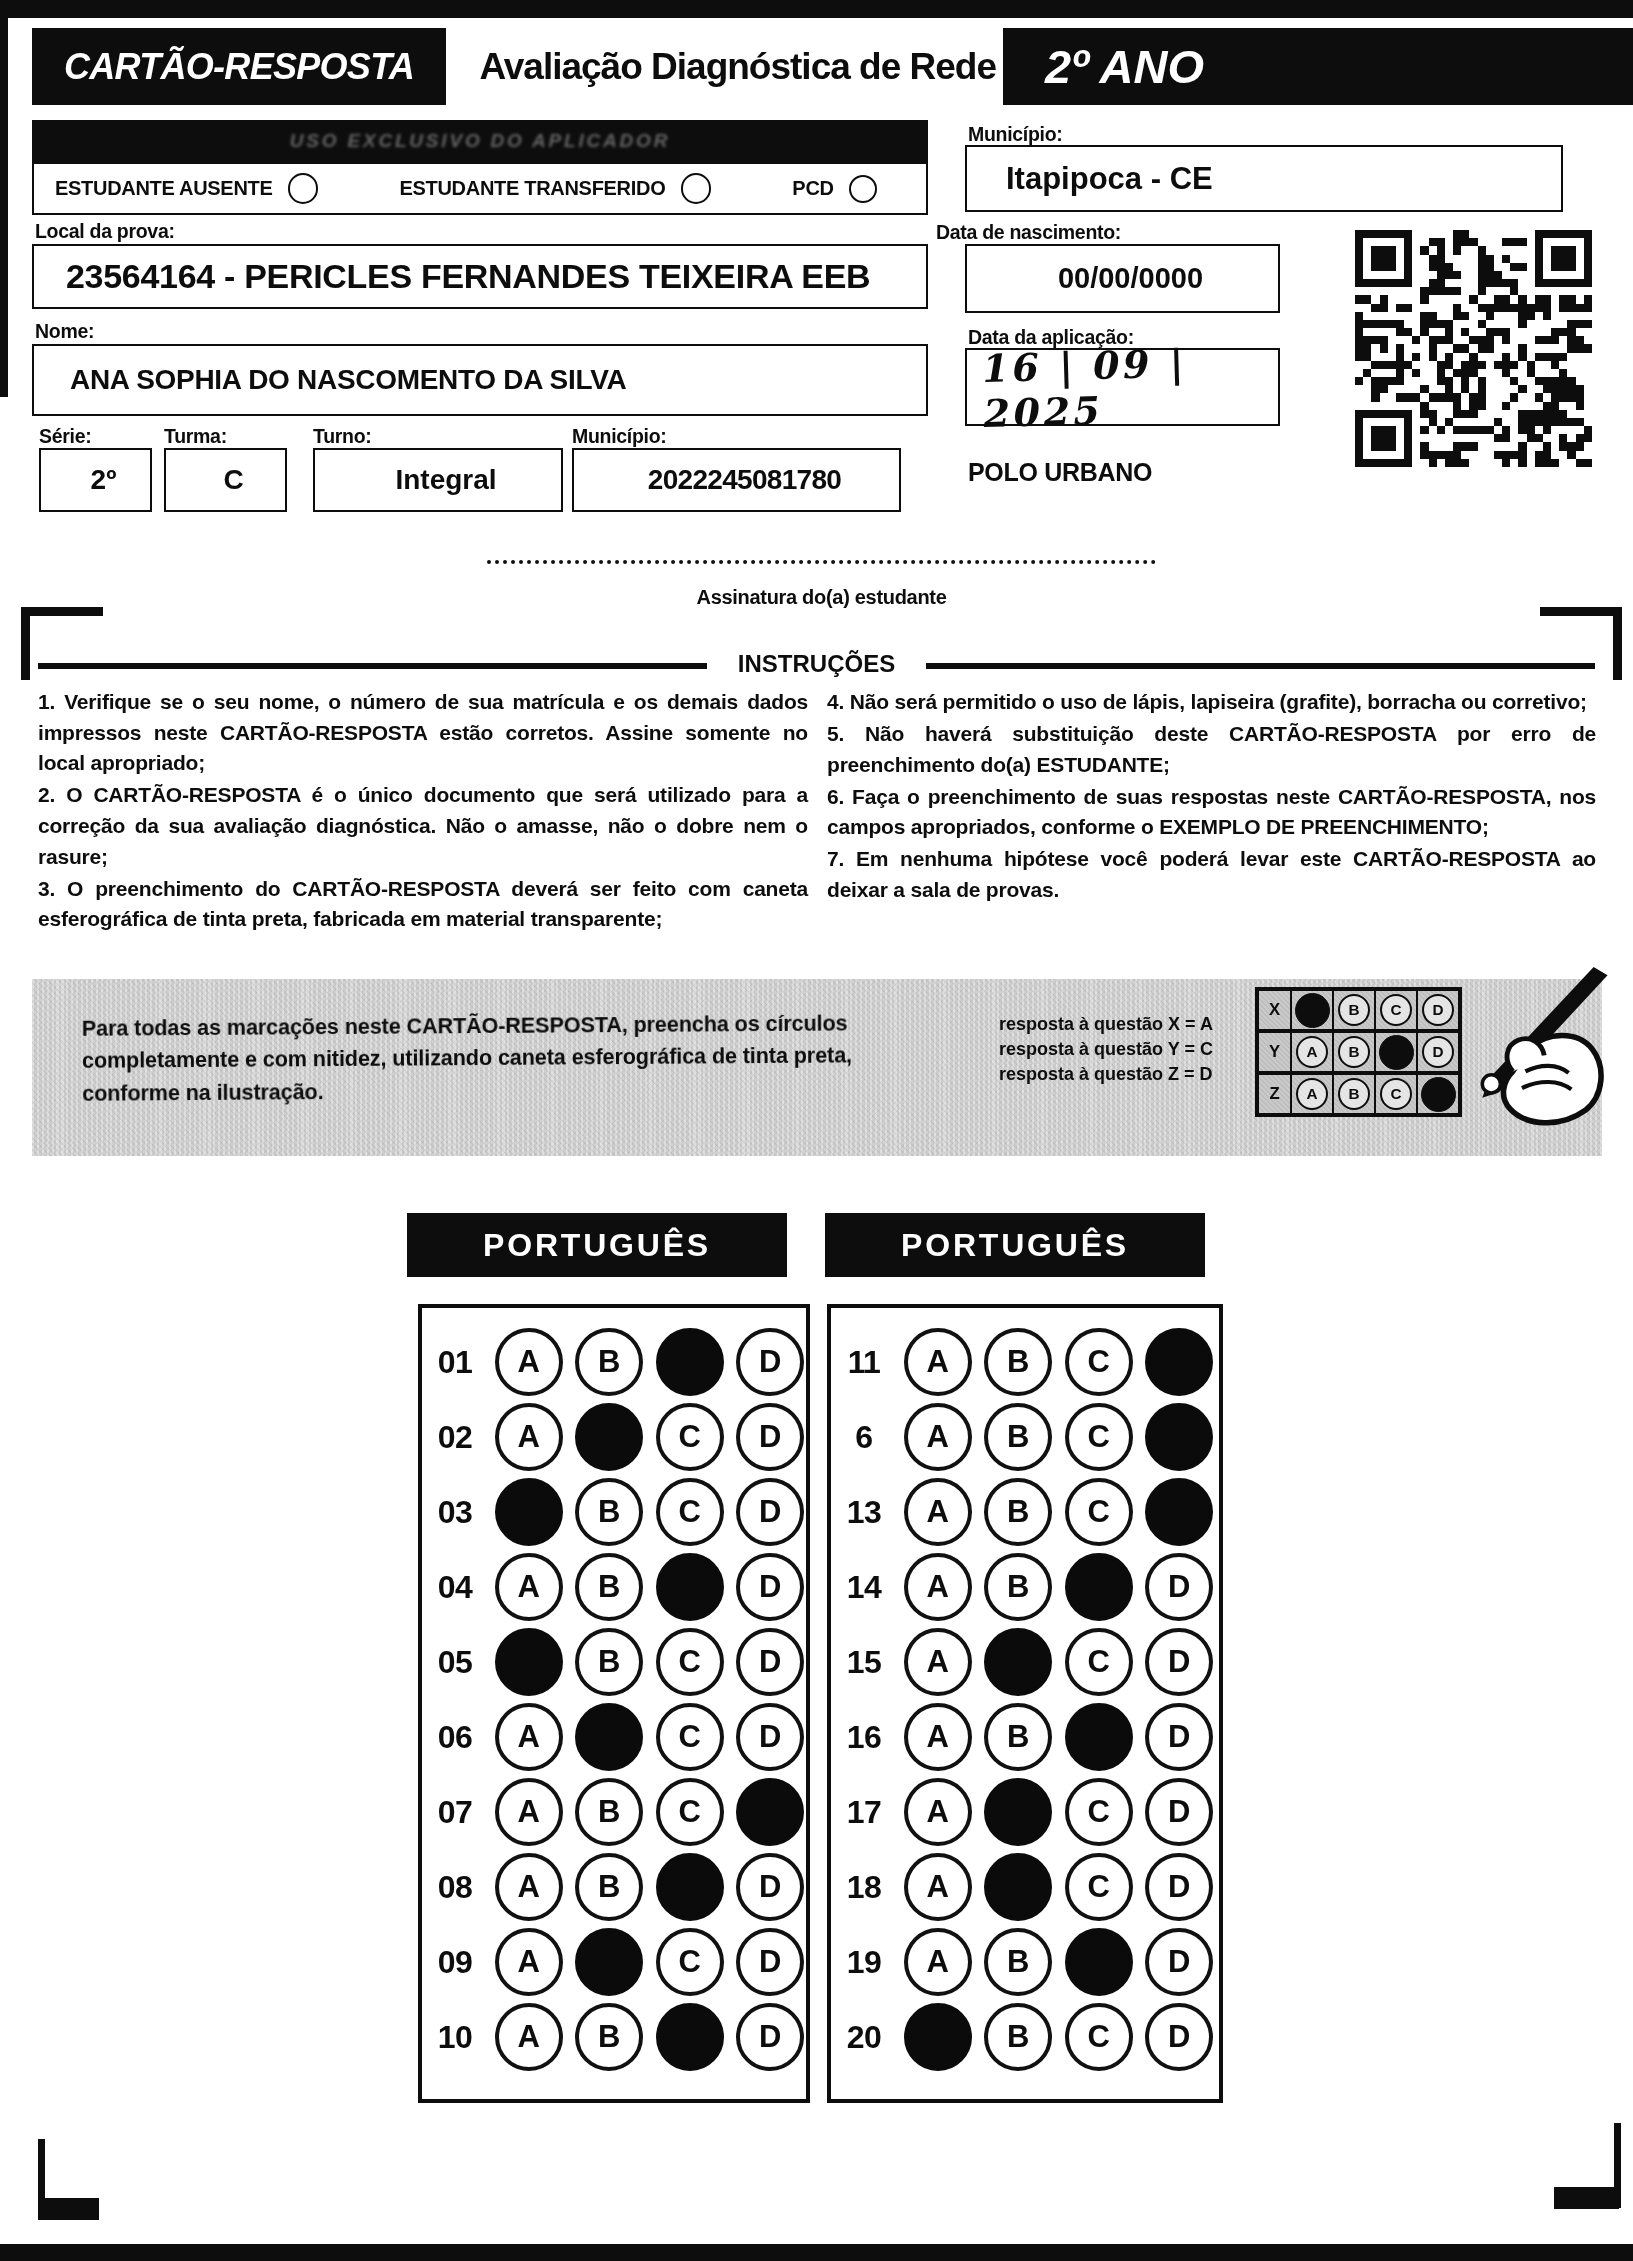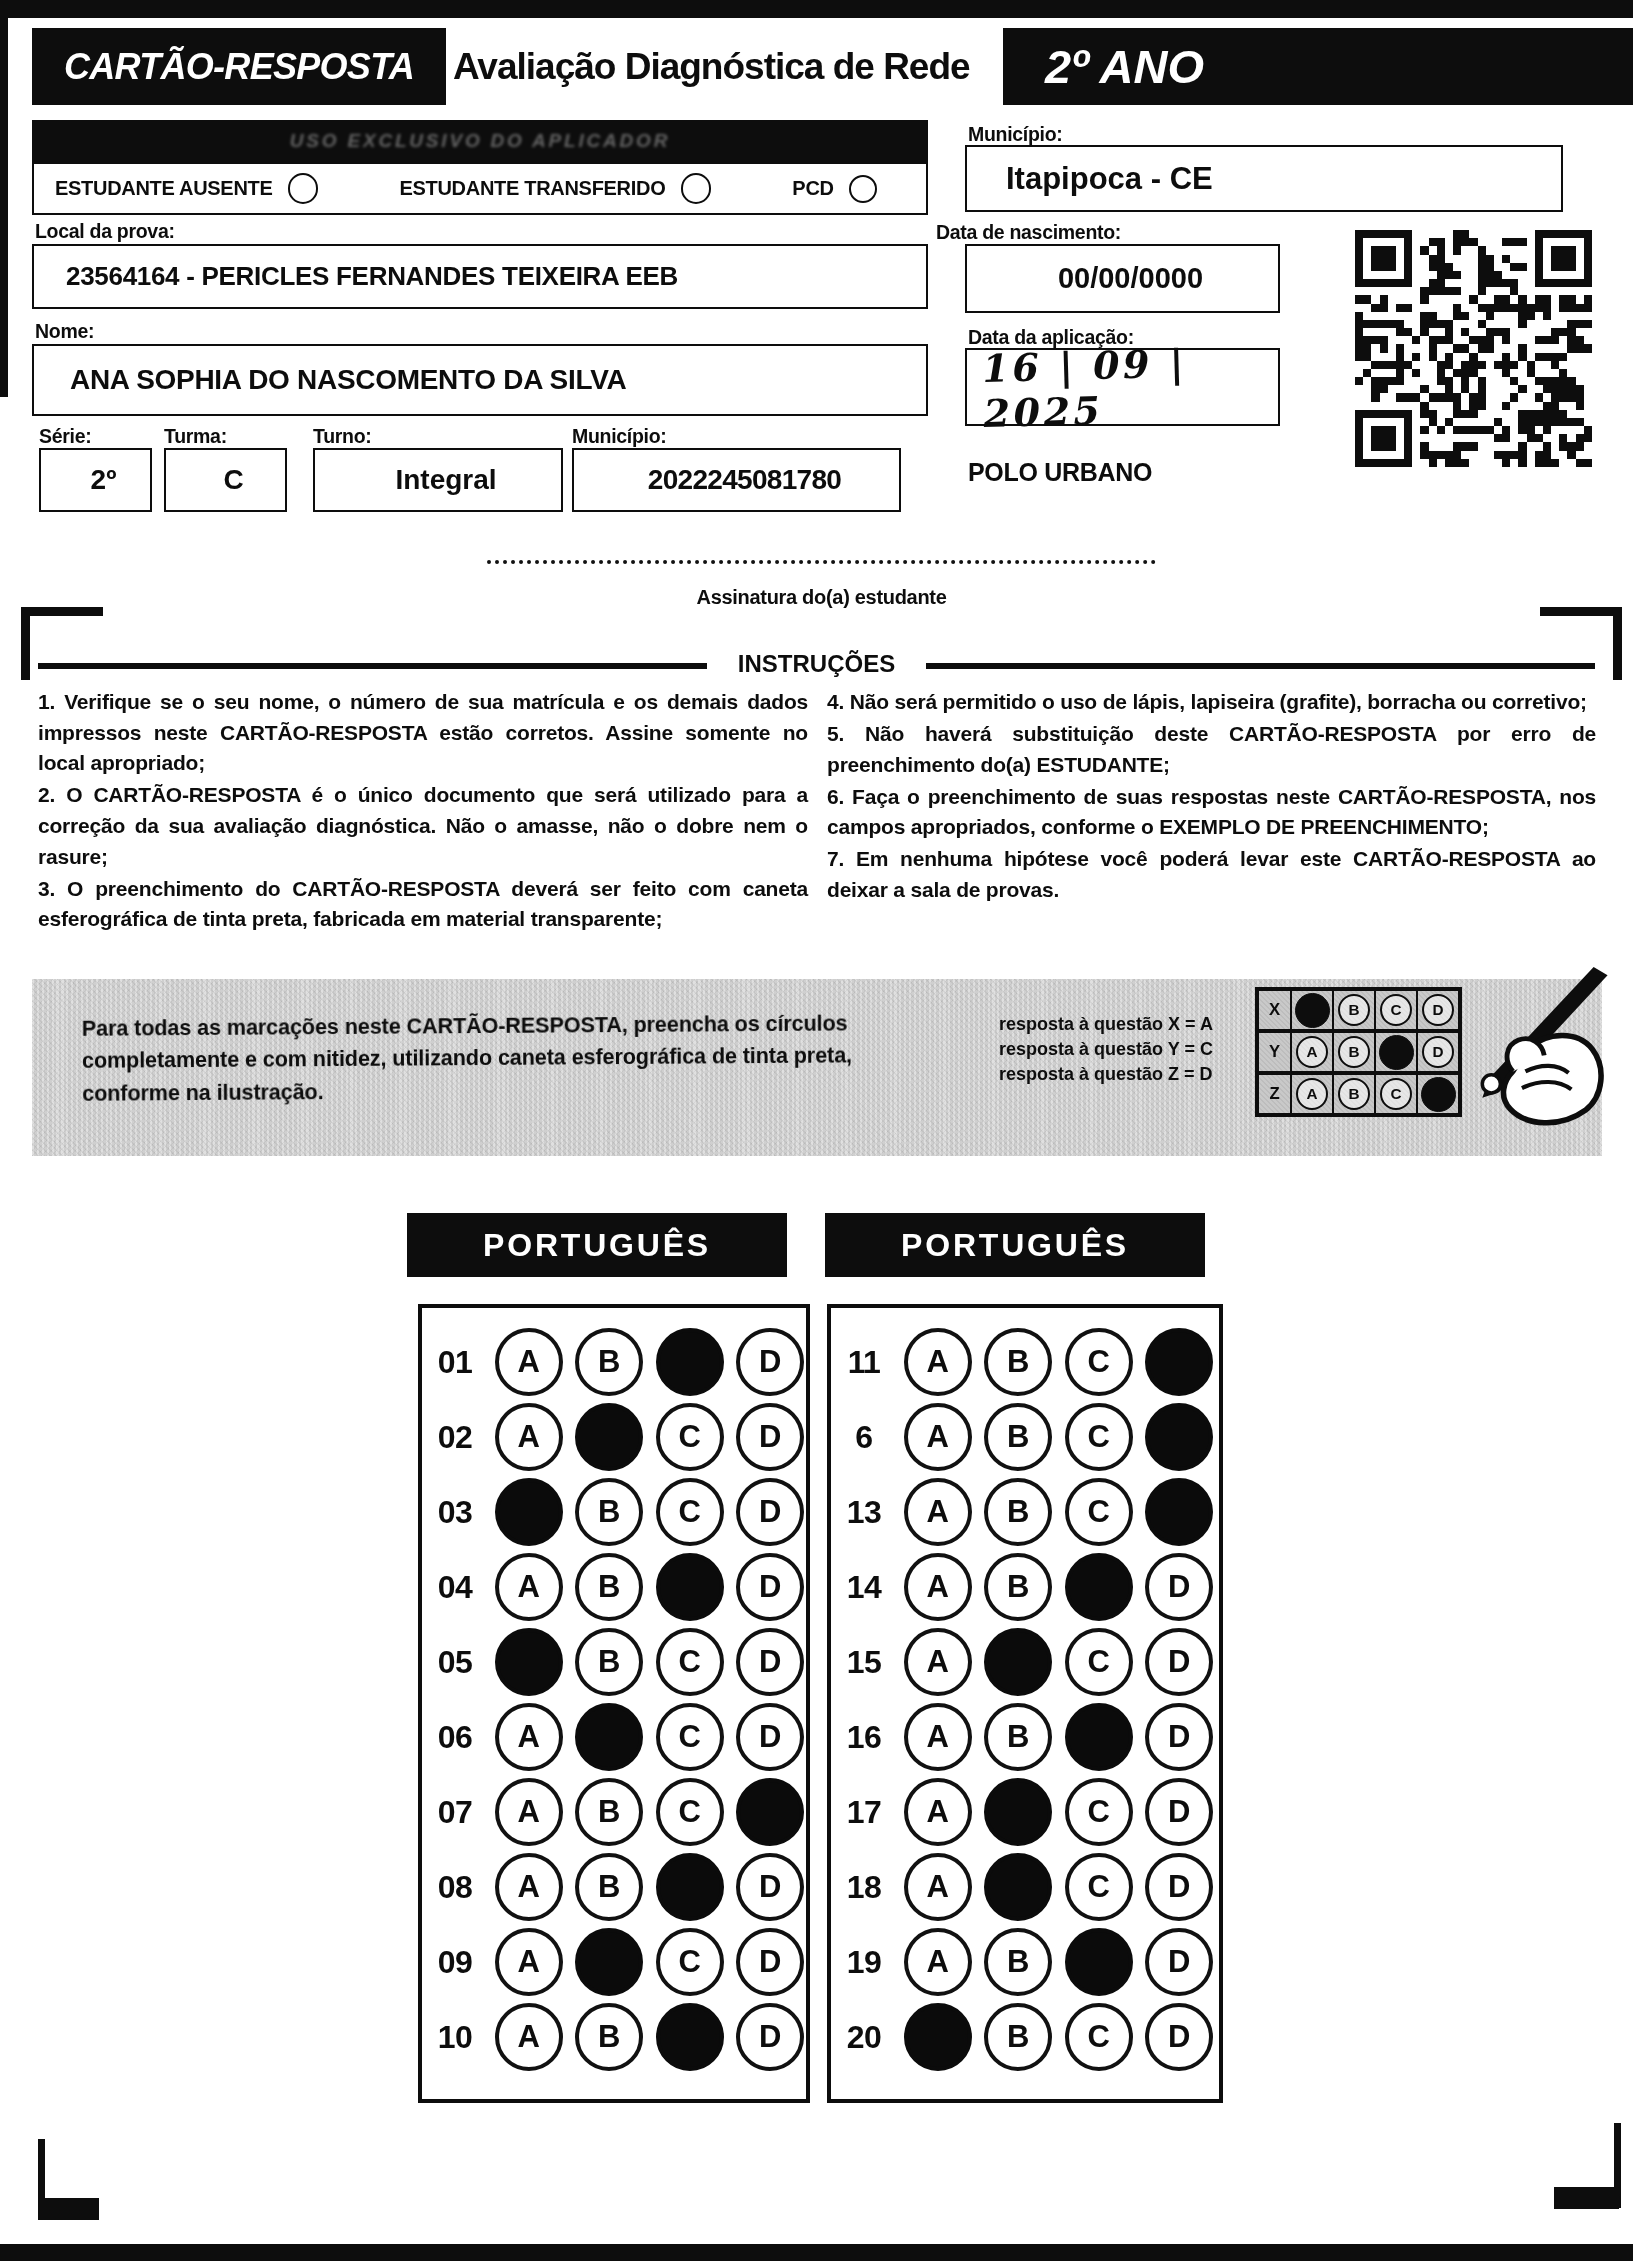--- a/index.html
+++ b/index.html
@@ -1,20 +1,20 @@
 <!DOCTYPE html>
 <html style="font-size:11px"><head>
 <meta charset="utf-8">
 <style>
   html,body{margin:0;padding:0;background:#e8e8e8;}
   .page{position:relative;width:1634px;height:2261px;background:#ffffff;overflow:hidden;
         font-family:"Liberation Sans", sans-serif;color:#0d0d0d;}
   .abs{position:absolute;}
   .blackbox{background:#0d0d0d;color:#ffffff;display:flex;align-items:center;font-style:italic;}
-  .whitebox{background:#ffffff;color:#0d0d0d;display:flex;align-items:center;justify-content:flex-start;}
+  .whitebox{background:#ffffff;color:#0d0d0d;display:flex;align-items:center;justify-content:flex-end;}
   .fieldbox{border:2.8px solid #0d0d0d;background:#fff;display:flex;align-items:center;padding-left:16px;}
   .lbl{font-weight:bold;font-size:19.5px;letter-spacing:-0.3px;}
   .val{font-weight:bold;}
   .circle{display:inline-block;width:26.5px;height:26.5px;border:2.1px solid #0d0d0d;border-radius:50%;background:#fff;}
   .chkgroup{display:flex;align-items:center;gap:15.3px;}
   .chklbl{font-weight:600;font-size:20px;letter-spacing:-0.3px;}
   .dotline{border-top:4.9px dotted #111;}
   .hline{background:#0d0d0d;height:6.3px;}
   .instr p{margin:0 0 1.4px 0;text-align:justify;font-size:21px;font-weight:bold;line-height:1.46;letter-spacing:-0.2px;}
   .band{background:
@@ -82,21 +82,21 @@
       <span class="circle"></span>
     </div>
     <div class="chkgroup">
       <span class="chklbl">PCD</span>
       <span class="circle" style="width:24px;height:24px;"></span>
     </div>
   </div>
 
   <div class="abs lbl" style="left:35px;top:220px;">Local da prova:</div>
   <div class="abs fieldbox" style="left:32px;top:244px;width:896px;height:65px;padding-left:32px;box-sizing:border-box;">
-    <span class="val" style="font-size:26px;letter-spacing:-0.3px;">23564164 - PERICLES FERNANDES TEIXEIRA EEB</span>
+    <span class="val" style="font-size:34px;letter-spacing:-0.3px;">23564164 - PERICLES FERNANDES TEIXEIRA EEB</span>
   </div>
 
   <div class="abs lbl" style="left:35px;top:320px;">Nome:</div>
   <div class="abs fieldbox" style="left:32px;top:344px;width:896px;height:72px;padding-left:36px;box-sizing:border-box;">
     <span class="val" style="font-size:28px;letter-spacing:-0.3px;">ANA SOPHIA DO NASCOMENTO DA SILVA</span>
   </div>
 
   <div class="abs lbl" style="left:39px;top:425px;">Série:</div>
   <div class="abs lbl" style="left:164px;top:425px;">Turma:</div>
   <div class="abs lbl" style="left:313px;top:425px;">Turno:</div>

